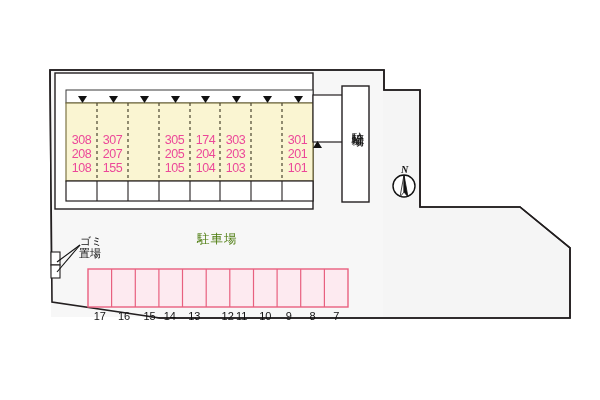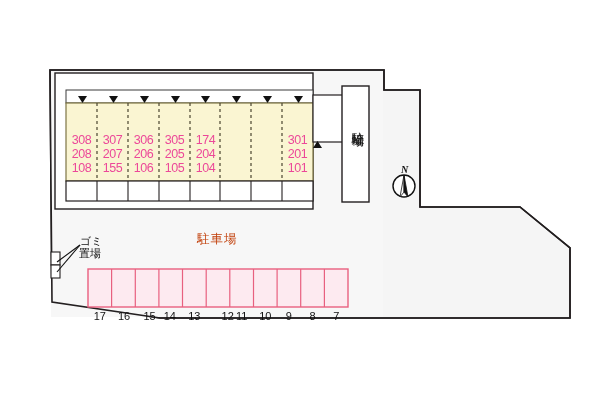--- a/index.html
+++ b/index.html
@@ -36,21 +36,21 @@
     writing-mode:vertical-rl;
     text-orientation:upright;
     font-size:12.5px;
     color:#111;
     letter-spacing:1px;
     font-family:"DejaVu Sans","Liberation Sans",sans-serif;
   }
   .htext{
     position:absolute;
     font-size:12.5px;
-    color:#c2410c;
+    color:#4d7c0f;
     font-family:"DejaVu Sans","Liberation Sans",sans-serif;
     letter-spacing:1px;
   }
   .gomi{
     position:absolute;
     font-size:11px;
     color:#111;
     line-height:11px;
     font-family:"DejaVu Sans","Liberation Sans",sans-serif;
   }
@@ -151,34 +151,34 @@
   <div class="unitcol" style="left:66px; top:133px;">
     <div>308</div>
     <div>208</div>
     <div>108</div>
   </div>
   <div class="unitcol" style="left:97px; top:133px;">
     <div>307</div>
     <div>207</div>
     <div>155</div>
   </div>
-  <div class="unitcol" style="left:128px; top:133px;">
-    <div>306</div>
-    <div>206</div>
-    <div>106</div>
-  </div>
   <div class="unitcol" style="left:159px; top:133px;">
     <div>305</div>
     <div>205</div>
     <div>105</div>
   </div>
   <div class="unitcol" style="left:190px; top:133px;">
     <div>174</div>
     <div>204</div>
     <div>104</div>
+  </div>
+  <div class="unitcol" style="left:220px; top:133px;">
+    <div>303</div>
+    <div>203</div>
+    <div>103</div>
   </div>
   <div class="unitcol" style="left:282px; top:133px;">
     <div>301</div>
     <div>201</div>
     <div>101</div>
   </div>
 
   <div class="vtext" style="left:349px; top:122px;">駐輪場</div>
 
   <div class="htext" style="left:197px; top:231px;">駐車場</div>

